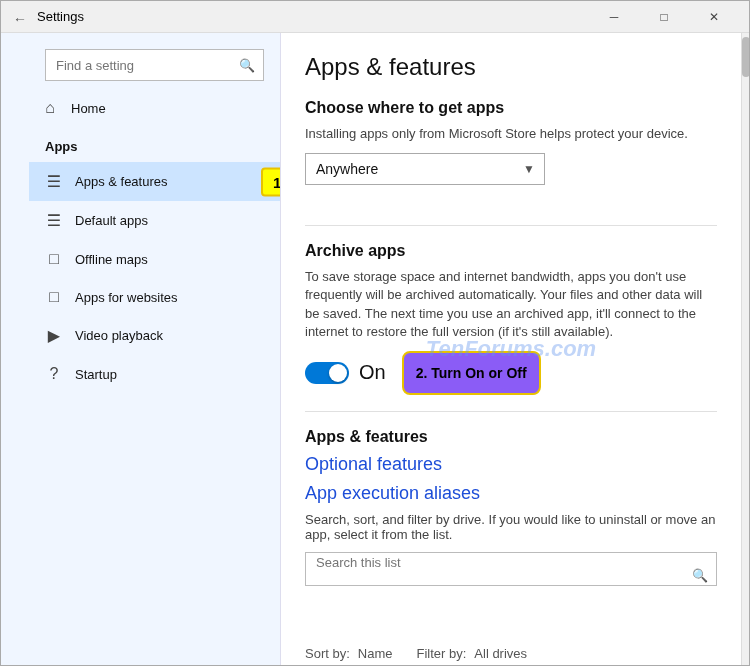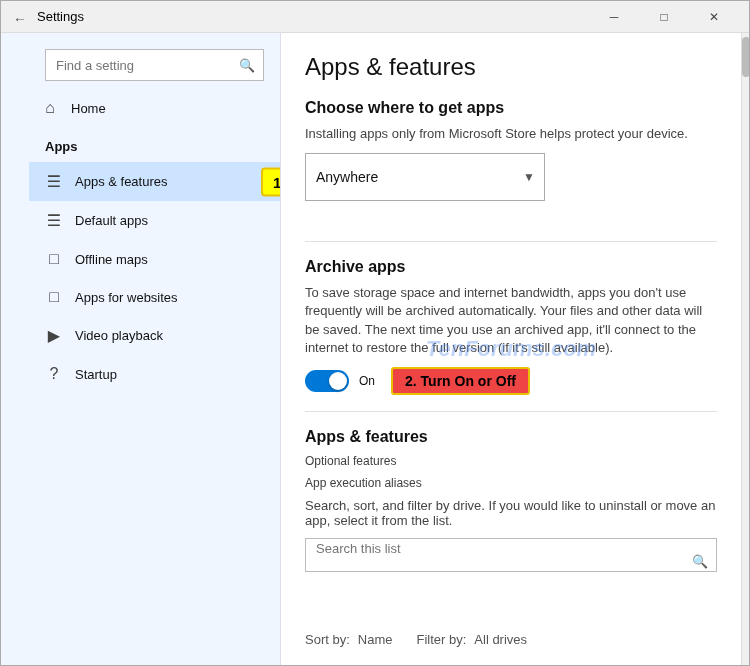--- a/index.html
+++ b/index.html
@@ -166,21 +166,21 @@
       margin-bottom: 10px;
       line-height: 1.4;
     }
     .dropdown-wrapper {
       position: relative;
       display: inline-block;
       margin-bottom: 24px;
     }
     .dropdown-select {
       width: 240px;
-      height: 48px;
+      height: 32px;
       border: 1px solid #aaa;
       background: #fff;
       padding: 0 32px 0 10px;
       font-size: 14px;
       color: #111;
       appearance: none;
       outline: none;
       cursor: pointer;
     }
     .dropdown-arrow {
@@ -218,38 +218,38 @@
       width: 18px;
       height: 18px;
       background: #fff;
       border-radius: 50%;
       position: absolute;
       top: 2px;
       right: 2px;
       box-shadow: 0 1px 3px rgba(0,0,0,0.3);
     }
     .toggle-label {
-      font-size: 12px;
+      font-size: 20px;
       color: #111;
     }
     .callout-yellow-inline {
-      background: #ef4444;
+      background: #8b5cf6;
       color: #000;
       font-size: 14px;
       font-weight: 700;
-      padding: 4px 12px;
-      border-radius: 3px;
+      padding: 12px 12px;
+      border-radius: 8px;
       white-space: nowrap;
       border: 2px solid #e8c200;
       margin-left: 6px;
     }
     .link-blue {
-      color: #404040;
-      cursor: pointer;
-      font-size: 12px;
+      color: #1d4ed8;
+      cursor: pointer;
+      font-size: 18px;
       text-decoration: none;
       display: block;
       margin-bottom: 8px;
     }
     .search-this-list {
       width: 100%;
       max-width: 440px;
       height: 34px;
       border: 1px solid #bbb;
       padding: 0 34px 12px 10px;

